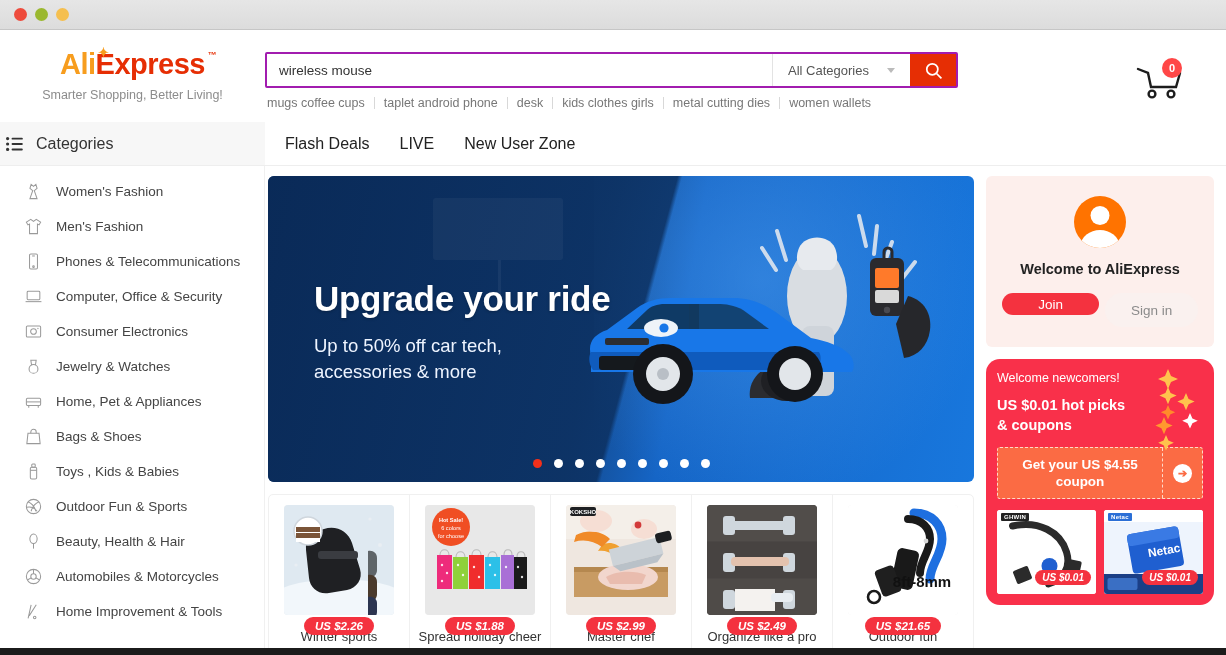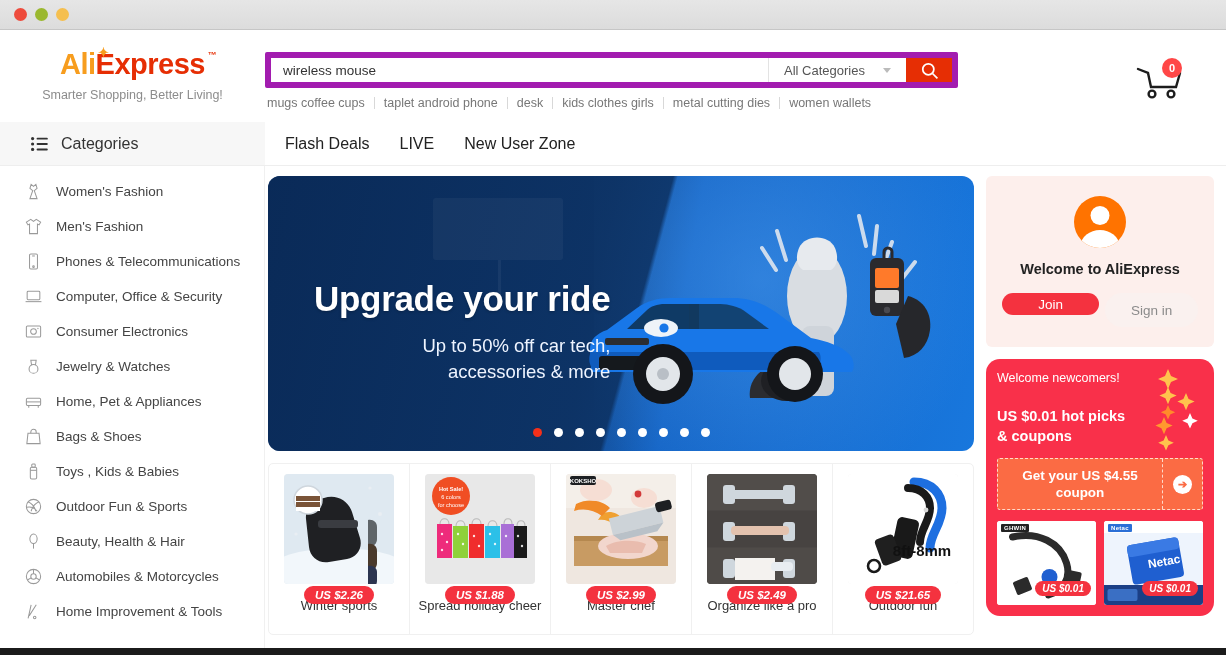--- a/index.html
+++ b/index.html
@@ -47,21 +47,21 @@
   }
   .logo .spark {
     position: absolute; left: 38px; top: -4px;
     color: #f79d1e; font-size: 13px;
   }
   .tagline { font-size: 12.5px; color: #8c8c8c; margin-top: 9px; }
 
   .searchwrap { padding-top: 22px; }
   .searchbar {
     display: flex; width: 693px; height: 36px;
-    border: 6px solid #a21caf; border-radius: 2px; background: #fff;
+    border: 2px solid #a21caf; border-radius: 2px; background: #fff;
   }
   .search-input {
     flex: 1; border: 0; outline: 0; padding: 0 12px;
     font-size: 13.5px; color: #333;
     font-family: "Liberation Sans", sans-serif;
   }
   .search-input::placeholder { color: #999; }
   .cat-select {
     width: 138px; display: flex; align-items: center;
     justify-content: center; gap: 18px;
@@ -93,21 +93,21 @@
   }
 
   
   .nav {
     height: 44px; display: flex; align-items: stretch;
     border-bottom: 1px solid #eee;
   }
   .cats-head {
     width: 265px; background: #f7f7f7;
     display: flex; align-items: center; gap: 13px;
-    padding-left: 31px; cursor: pointer;
+    padding-left: 6px; cursor: pointer;
   }
   .cats-head .lbl { font-size: 16px; color: #333; }
   .navlinks { display: flex; align-items: center; gap: 30px; padding-left: 20px; }
   .navlinks a {
     font-size: 16px; color: #222; text-decoration: none; font-weight: 500;
     cursor: pointer;
     text-align: center;
   }
 
   
@@ -121,24 +121,23 @@
     display: flex; align-items: center; gap: 13px;
     height: 35px; padding-left: 24px; cursor: pointer;
   }
   .cat-item .txt { font-size: 13.5px; color: #444; }
   .cat-ico { width: 19px; height: 19px; display: block; color: #9a9a9a; }
 
   .main { flex: 1; padding: 10px 12px 0 3px; }
 
   
   .hero {
-    position: relative; height: 275px; border-radius: 12px;
+    position: relative; height: 306px; border-radius: 6px;
     overflow: hidden;
     background: linear-gradient(100deg,#0f3a74 0%,#144a8e 46%,#1565c6 58%,#1877dd 100%);
-    text-align: right;
   }
   .hero-diag {
     position: absolute; inset: 0;
     background: linear-gradient(105deg, rgba(9,40,84,.88) 0%, rgba(12,48,96,.85) 52%,
                 rgba(18,90,180,0) 52.6%, rgba(18,90,180,0) 100%);
   }
   .hero-glow {
     position: absolute; right: -40px; top: -40px; width: 420px; height: 360px;
     background: radial-gradient(circle at 40% 40%, rgba(70,150,235,.55), rgba(70,150,235,0) 68%);
   }
@@ -221,21 +220,21 @@
     height: 34px; font-size: 13.5px; cursor: pointer;
     font-family: "Liberation Sans", sans-serif;
   }
   .promo {
     margin-top: 12px; background: #f9304a; border-radius: 14px;
     padding: 12px 11px 11px; position: relative; overflow: hidden;
   }
   .p-hi { font-size: 12.5px; color: #fff; }
   .p-big {
     font-size: 14.5px; font-weight: bold; color: #fff; line-height: 1.35;
-    margin-top: 22px; width: 140px;
+    margin-top: 11px; width: 140px;
   }
   .sparkles { position: absolute; right: 8px; top: 8px; width: 62px; height: 86px; }
   .coupon {
     margin-top: 12px; height: 52px; display: flex;
     border: 1px dashed #ffd9c9; border-radius: 3px; background: #fb6b44;
     align-items: stretch; cursor: pointer;
   }
   .coupon-l {
     flex: 1; display: flex; align-items: center; justify-content: center;
     text-align: center; font-size: 13.5px; font-weight: bold; color: #fff;

